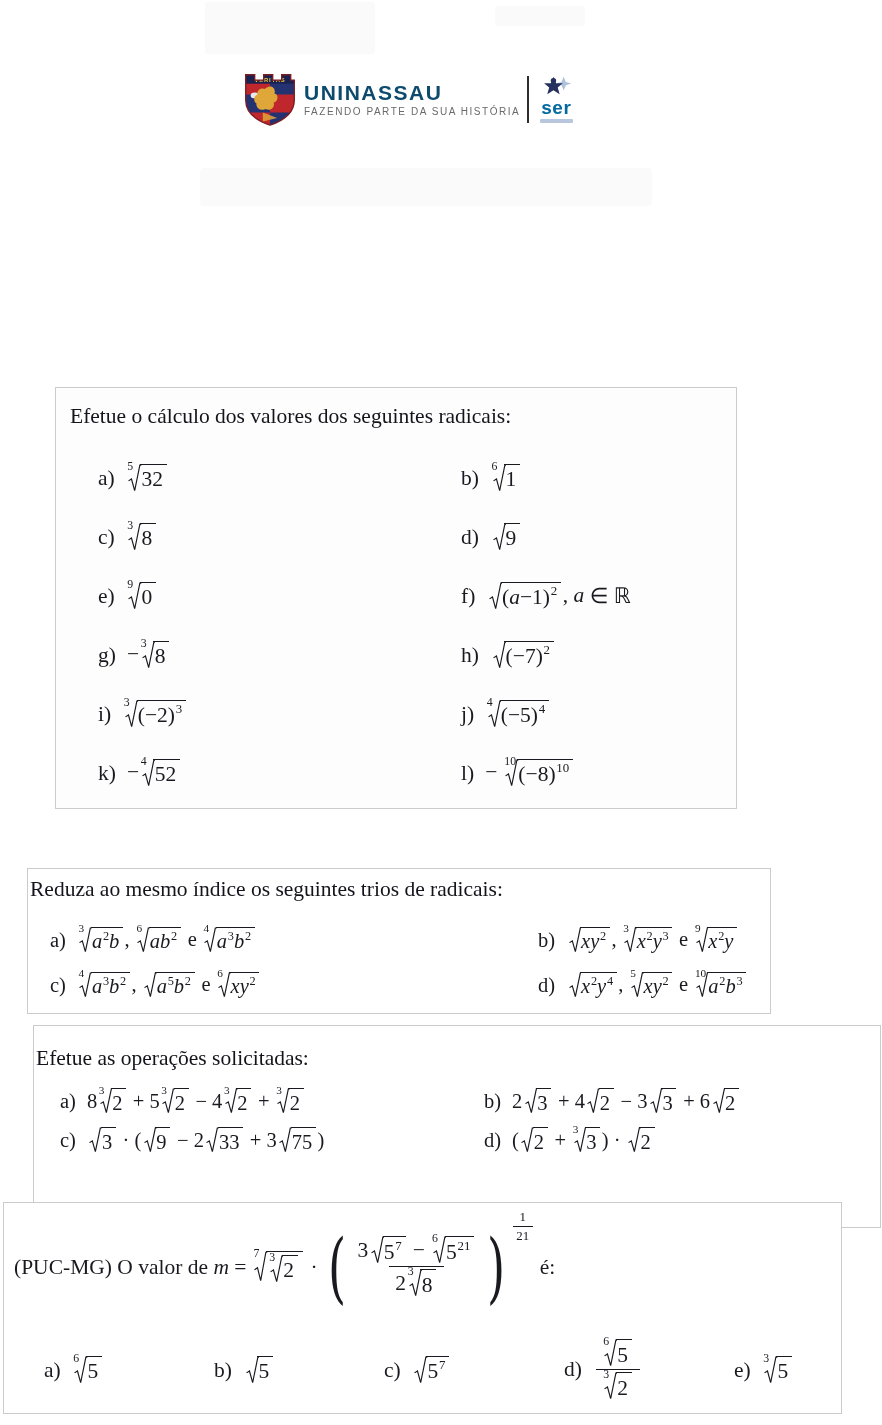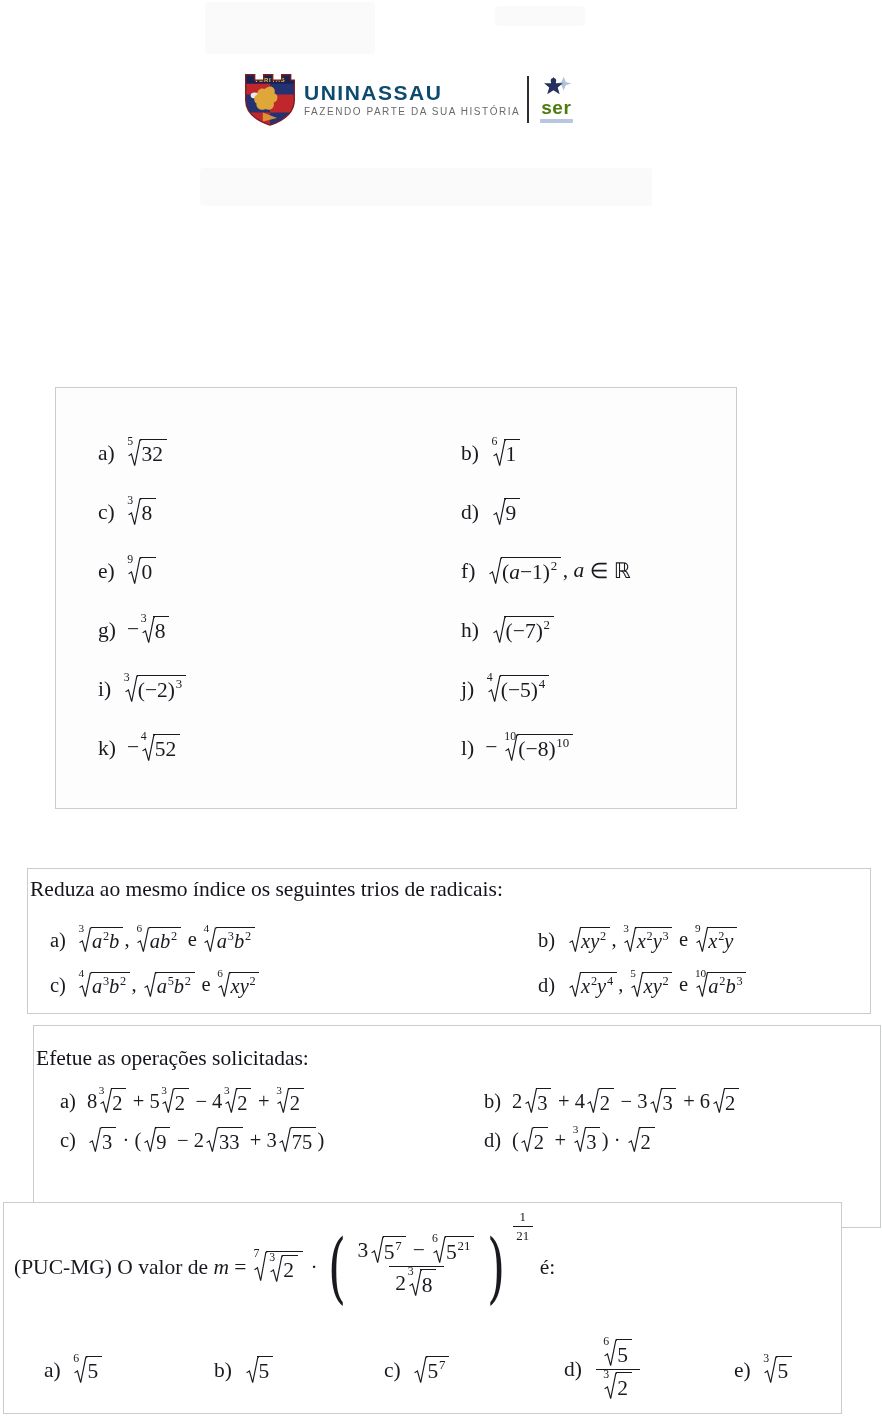--- a/index.html
+++ b/index.html
@@ -13,33 +13,33 @@
   .shield svg { display:block; width:100%; height:100%; }
   .brand { display:flex; flex-direction:column; margin-left:7px; }
   .brand-name { font-family:"Liberation Sans", sans-serif; font-weight:bold; font-size:21px;
                 letter-spacing:1.5px; color:#0c4a6e; line-height:1; }
   .brand-tagline { font-family:"Liberation Sans", sans-serif; font-size:10px; letter-spacing:1.55px;
                    color:#6a6a6a; margin-top:3px; white-space:nowrap; }
   .logo-divider { width:2px; height:47px; background:#2d2d2d; margin:0 4px 0 7px; flex:none; }
   .ser { display:flex; flex-direction:column; align-items:center; width:46px; }
   .ser svg { width:34px; height:24px; display:block; }
   .ser-text { font-family:"Liberation Sans", sans-serif; font-weight:bold; font-size:19px;
-              color:#4d7c0f; line-height:0.9; letter-spacing:0.5px; }
+              color:#0369a1; line-height:0.9; letter-spacing:0.5px; }
   .ser-sub { width:33px; height:4px; background:#b9c7de; margin-top:2px; border-radius:1px; }
 
   
   .artifact { position:absolute; background:rgba(125,135,150,0.04); border-radius:4px; }
   .artifact-1 { left:205px; top:2px;   width:170px; height:52px; }
   .artifact-1b{ left:495px; top:6px;   width:90px;  height:20px; }
   .artifact-2 { left:200px; top:168px; width:452px; height:38px; }
 
   
   .box { position:absolute; background:#fff; border:1px solid #c9cbcd; box-sizing:border-box; }
   .box-1 { left:55px; top:387px; width:682px; height:422px; background:#fdfdfd; padding:16px 14px 0 14px; z-index:1; }
-  .box-2 { left:27px; top:868px;  width:844px; height:146px; padding:8px 0 9px 2px;  z-index:1; }
+  .box-2 { left:27px; top:868px;  width:744px; height:146px; padding:8px 0 9px 2px;  z-index:1; }
   .box-3 { left:33px; top:1025px; width:848px; height:203px; padding:20px 0 0 2px; z-index:1; }
   .box-4 { left:3px;  top:1202px; width:839px; height:212px; padding:8px 14px 0 10px; z-index:3; }
 
   .box-title { font-size:21.5px; color:#14141c; }
 
   .items { display:grid; }
   .item  { display:flex; align-items:center; gap:11px; }
   .lbl   { flex:none; }
 
   .box-1 .items { margin:30px 0 0 28px; grid-template-columns:363px 1fr; row-gap:21px; font-size:21.5px; }
@@ -117,20 +117,21 @@
       <div class="ser-text">ser</div>
       <div class="ser-sub"></div>
     </div>
   </div>
 
   <div class="artifact artifact-1"></div>
   <div class="artifact artifact-1b"></div>
   <div class="artifact artifact-2"></div>
 
   <section class="box box-1">
+    <div class="box-title">Efetue o cálculo dos valores dos seguintes radicais:</div>
     <div class="items">
 
         <div class="item">
           <span class="lbl">a)</span>
           <span class="m mx">
             <span class="mrad">
               <span class="mrad-idx">5</span>
               <span class="mrad-sign">
                 <svg viewBox="0 0 10 18" preserveAspectRatio="none">
                   <path d="M0.4,10.8 L2.6,9.6 L5,17 L8.9,0.7 L10,0.7" fill="none" stroke="currentColor" stroke-width="1.15" vector-effect="non-scaling-stroke"></path>

